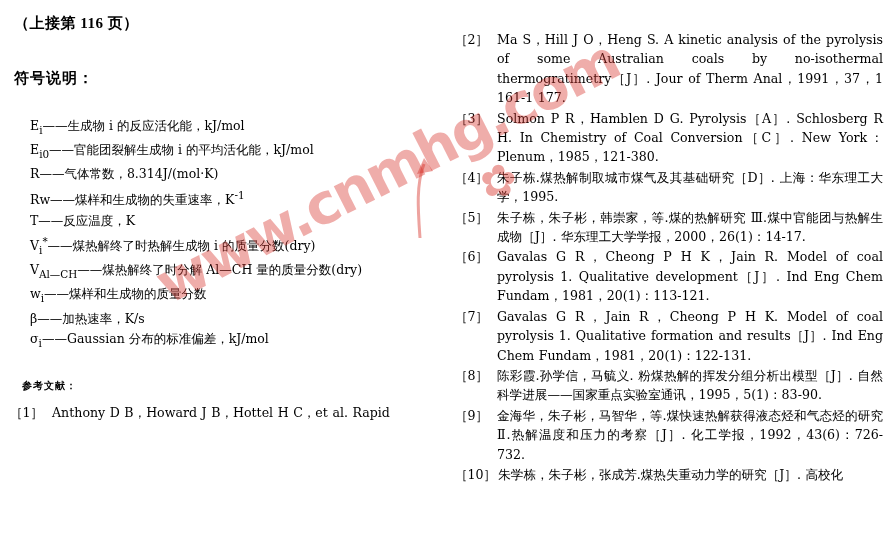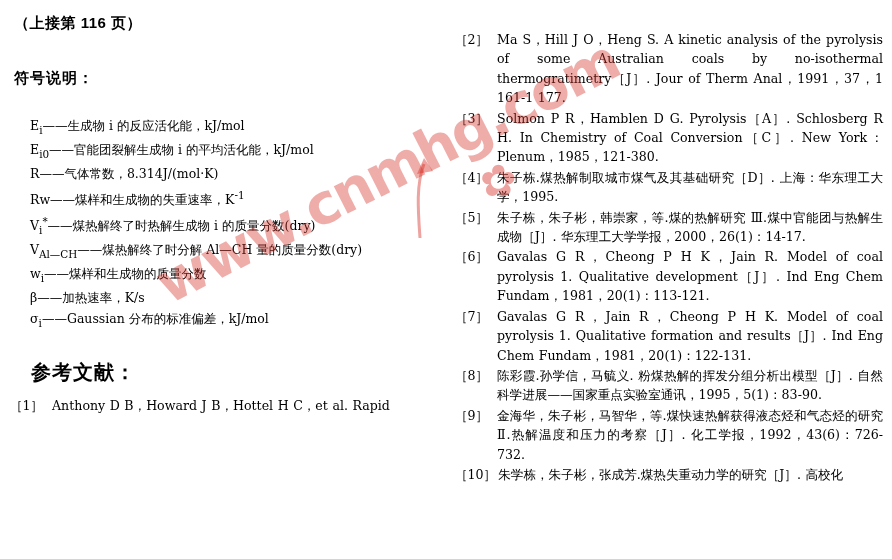--- a/index.html
+++ b/index.html
@@ -33,33 +33,33 @@
     left: 455px;
     top: 30px;
     width: 428px;
     height: 525px;
   }
   .continued {
     font-size: 15px;
     font-weight: bold;
     letter-spacing: 0.5px;
     margin: 6px 0 16px 4px;
-    font-family: Liberation Sans, sans-serif;
+    font-family: Liberation Serif, serif;
   }
   .sec-head {
     font-size: 15px;
     font-weight: bold;
     letter-spacing: 1px;
     margin: 36px 0 28px 4px;
   }
   .sec-head-2 {
-    font-size: 20px;
+    font-size: 10px;
     font-weight: bold;
     letter-spacing: 1px;
-    margin: 26px 0 10px 21px;
+    margin: 26px 0 10px 12px;
   }
   .sym-list {
     margin: 16px;
     padding: 0 0 0 4px;
     list-style: none;
   }
   .sym-list li {
     font-size: 12.5px;
     line-height: 20.6px;
     white-space: nowrap;
@@ -138,20 +138,21 @@
 <div class="page">
 
   <div class="col-left">
     <div class="continued">（上接第 116 页）</div>
     <div class="sec-head">符号说明：</div>
     <ul class="sym-list">
       <li>E<sub>i</sub>——生成物 i 的反应活化能，kJ/mol</li>
       <li>E<sub>i0</sub>——官能团裂解生成物 i 的平均活化能，kJ/mol</li>
       <li>R——气体常数，8.314J/(mol·K)</li>
       <li>Rw——煤样和生成物的失重速率，K<sup>-1</sup></li>
+      <li>T——反应温度，K</li>
       <li>V<sub>i</sub><sup>*</sup>——煤热解终了时热解生成物 i 的质量分数(dry)</li>
       <li>V<sub>Al—CH</sub>——煤热解终了时分解 Al—CH 量的质量分数(dry)</li>
       <li>w<sub>i</sub>——煤样和生成物的质量分数</li>
       <li>β——加热速率，K/s</li>
       <li>σ<sub>i</sub>——Gaussian 分布的标准偏差，kJ/mol</li>
     </ul>
     <div class="sec-head-2">参考文献：</div>
     <ul class="ref-list cut">
       <li class="ref-item">
         <span class="ref-num">［1］</span>

